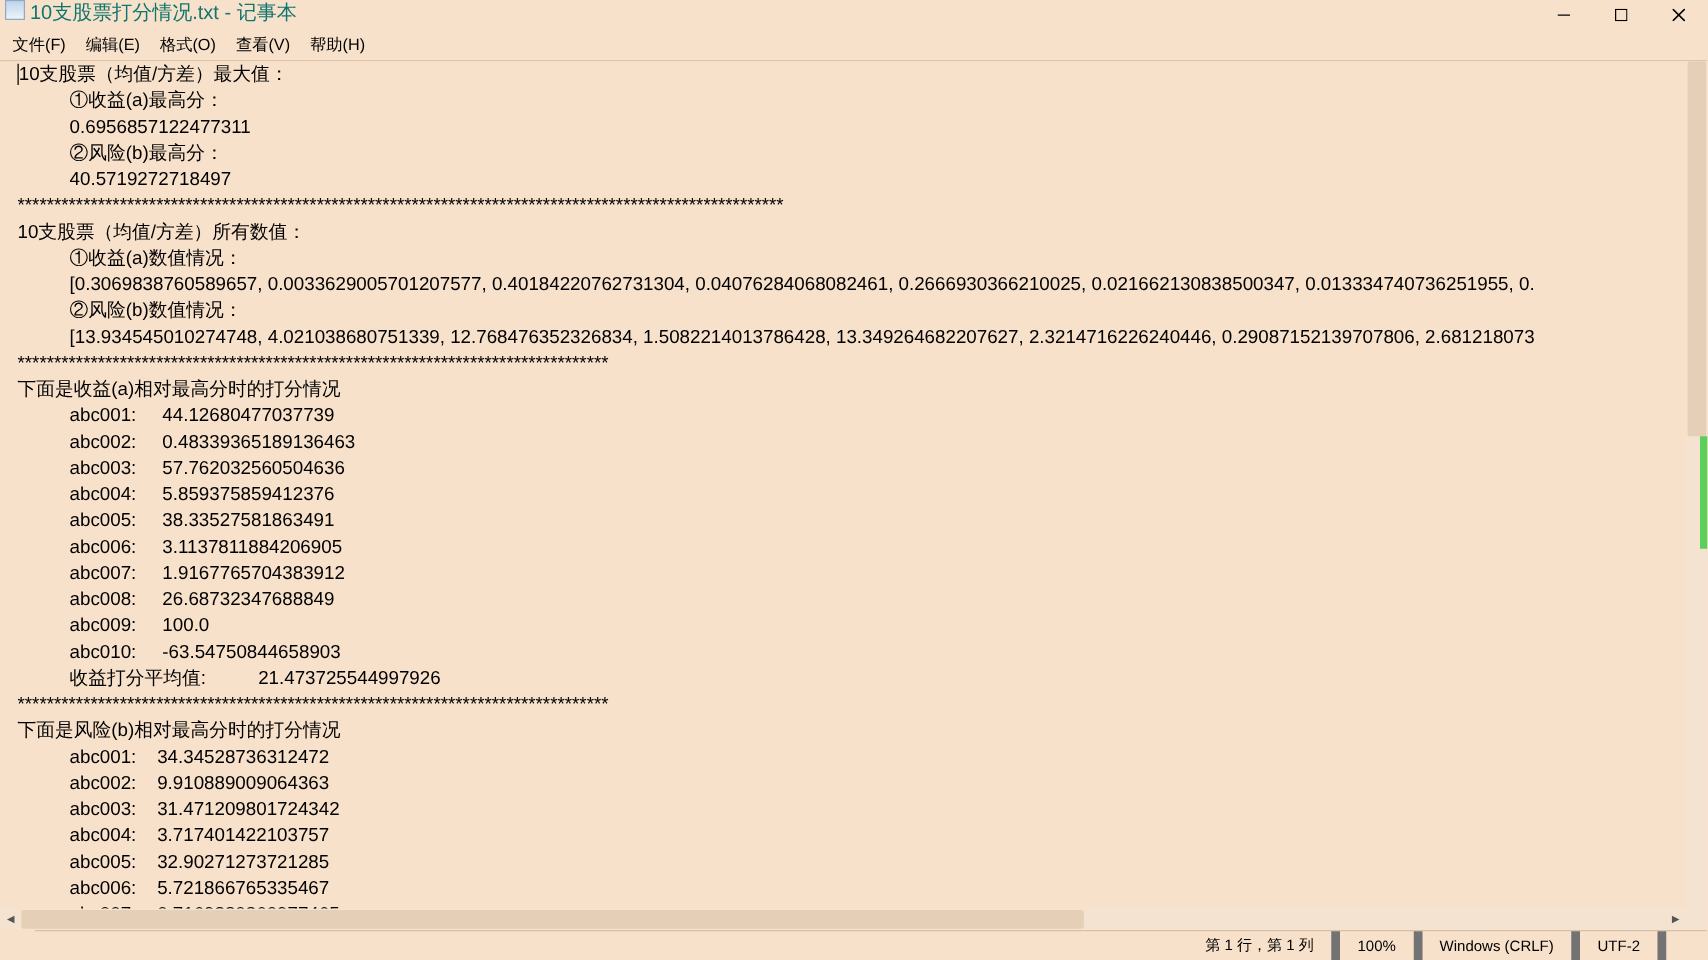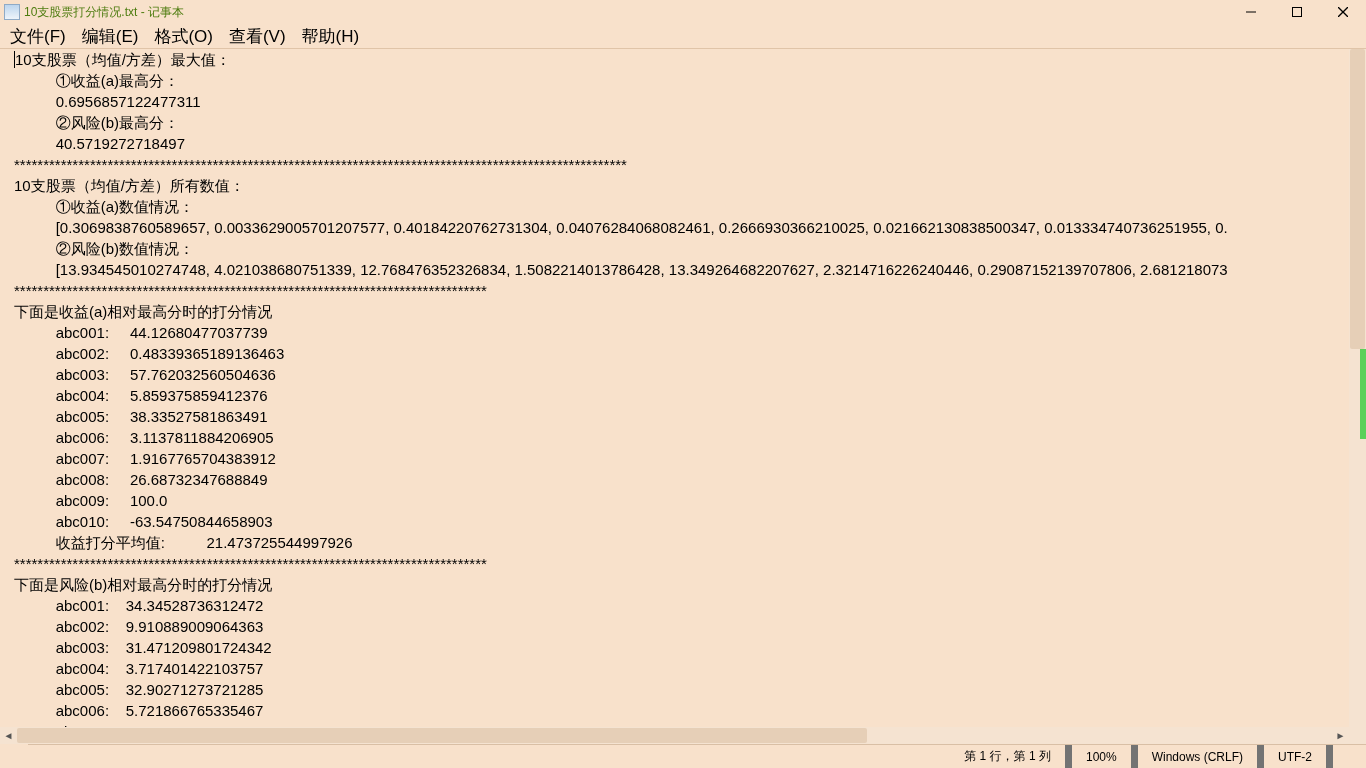--- a/index.html
+++ b/index.html
@@ -1,27 +1,27 @@
 <!DOCTYPE html>
 <html><head>
 <meta charset="utf-8">
 <style>
   * { margin: 0; padding: 0; box-sizing: border-box; }
   html, body { width: 1366px; height: 768px; overflow: hidden; font-family: "Microsoft YaHei", "SimSun", sans-serif; }
   body { background: #f8e1cb; display: flex; flex-direction: column; }
 
-  .titlebar { height: 24px; background: #f8e1cb; display: flex; align-items: center; padding-left: 4px; font-size: 12px; color: #4d7c0f; }
+  .titlebar { height: 24px; background: #f8e1cb; display: flex; padding-left: 4px; font-size: 16px; color: #0f766e; }
   .titlebar .icon { width: 16px; height: 16px; margin-right: 4px; display: inline-block; background: linear-gradient(#bcd5ee,#eef4fa); border: 1px solid #8faac6; }
   .titlebar .title { flex: 1; }
   .winbtns { display: flex; height: 24px; }
   .winbtn { width: 46px; height: 24px; display: flex; align-items: center; justify-content: center; font-size: 12px; color: #000; }
   .winbtn svg { stroke: #000; stroke-width: 1; fill: none; }
   .winbtn.close svg { stroke-width: 1.3; }
 
-  .menubar { height: 24px; background: #f8e1cb; display: flex; align-items: center; padding-left: 2px; font-size: 17px; color: #000; }
+  .menubar { height: 24px; background: #f8e1cb; display: flex; align-items: center; padding-left: 2px; font-size: 13px; color: #000; }
   .menuitem { padding: 2px 8px; cursor: default; }
 
   .editor-wrap { position: relative; flex: 1; border-top: 1px solid #e0c4a8; }
   .editor { position: absolute; top: 0; left: 0; right: 17px; bottom: 17px; background: #f8e1cb; overflow: hidden; margin-left: 12px; }
   .editor pre { white-space: pre; font-family: "Microsoft YaHei", "SimSun", sans-serif; font-size: 15px; line-height: 21px; color: #000; padding: 0 2px; }
   .editor .cursor { border-left: 1px solid #000; }
 
   .vscroll { position: absolute; top: 0; right: 0; width: 17px; bottom: 17px; background: #f5e3d1; }
   .vscroll .thumb { position: absolute; left: 1px; right: 1px; top: 0; height: 300px; background: #e6cfb7; border-radius: 2px; }
   .vscroll .sidebar-indicator { position: absolute; right: 0; top: 300px; width: 6px; height: 90px; background: #5ad05a; }

